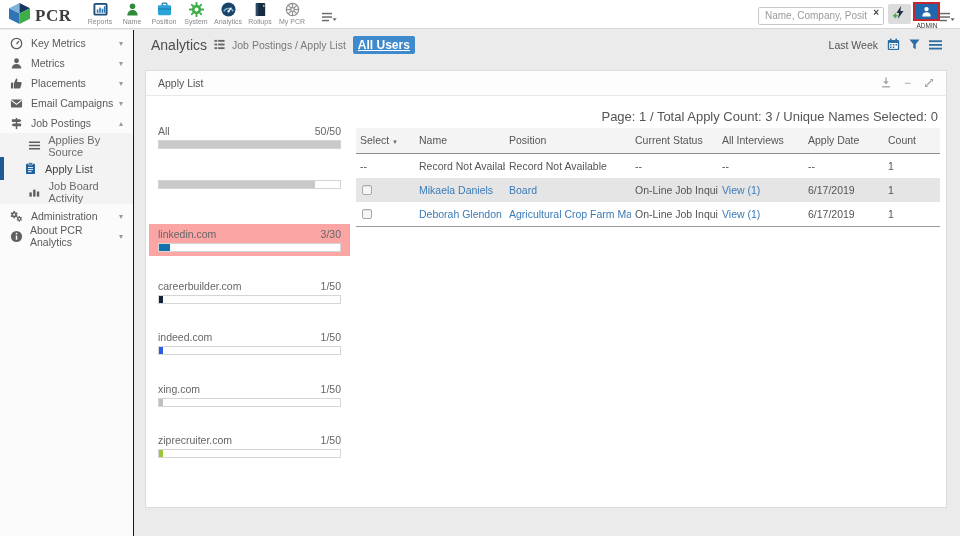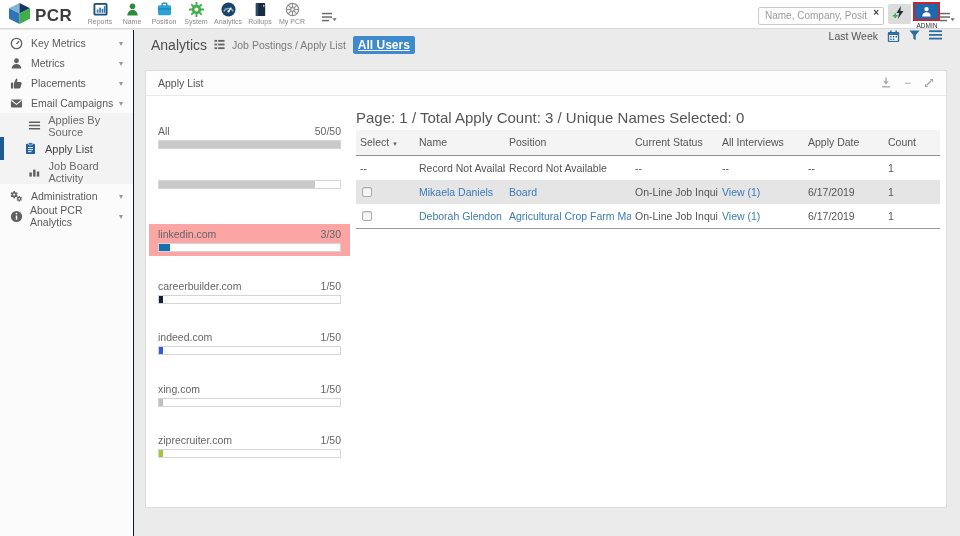--- a/index.html
+++ b/index.html
@@ -1,21 +1,21 @@
 <!DOCTYPE html>
 <html><head>
 <meta charset="utf-8">
 <style>
   * { margin:0; padding:0; box-sizing:border-box; }
   html,body { width:960px; height:536px; }
   body { font-family:"Liberation Sans", sans-serif; background:#ebebeb; position:relative; overflow:hidden; color:#555; }
 
   
   .topbar { position:absolute; top:0; left:0; width:960px; height:29px; background:#fff; border-bottom:1px solid #d8d8d8; z-index:10; }
-  .logo { position:absolute; left:8px; top:3px; display:flex; align-items:center; gap:4px; cursor:pointer; }
+  .logo { position:absolute; left:8px; top:3px; display:flex; align-items:center; gap:4px; cursor:pointer;font-family:Liberation Serif, serif; }
   .logo-text { font-size:17px; font-weight:bold; color:#3d3d3d; letter-spacing:.5px; }
   .nav { position:absolute; left:84px; top:1px; display:flex; }
   .nav-item { width:32px; text-align:center; padding-top:1px; cursor:pointer; }
   .nav-item .nicon { display:block; height:16px; }
   .nav-item .nicon svg { width:15px; height:15px; }
   .nav-item .nlabel { display:block; font-size:7px; color:#8a8a8a; line-height:8px; white-space:nowrap; }
   .menu-caret { position:absolute; left:322px; top:9px; cursor:pointer; }
   .searchwrap { position:absolute; right:76px; top:5px; width:126px; height:18px; }
   .searchwrap input { width:100%; height:100%; border:1px solid #c8c8c8; border-radius:2px; font-size:10px; padding:0 16px 0 6px; color:#555; font-family:"Liberation Sans",sans-serif; }
   .searchwrap input::placeholder { color:#9a9a9a; }
@@ -38,21 +38,21 @@
   .sub-item .sicon svg { width:13px; height:13px; }
   .sub-item.active { border-left:4px solid #1d5a96; color:#444; padding-left:20px; }
   .side-footer { padding-top:2px; }
 
   
   .main { position:absolute; left:135px; top:30px; width:825px; height:506px; }
   .crumbs { display:flex; align-items:center; height:29px; padding-left:16px; gap:7px; }
   .crumb-title { font-size:14px; color:#4d4d4d; }
   .crumb-path { font-size:10.5px; color:#7a7a7a; }
   .crumb-badge { background:#3e8acc; color:#fff; font-size:12px; font-weight:bold; border-radius:2px; padding:2px 5px; cursor:pointer;text-decoration:underline; }
-  .crumb-right { position:absolute; right:18px; top:0; height:29px; display:flex; align-items:flex-start; gap:9px; }
+  .crumb-right { position:absolute; right:18px; top:0; height:29px; display:flex; align-items:center; gap:9px; }
   .period { font-size:10.5px; color:#555; cursor:pointer; }
   .crumb-right .cicon { display:flex; align-items:center; cursor:pointer; }
 
   .panel { position:absolute; left:10px; top:40px; width:802px; height:438px; background:#fff; border:1px solid #dcdcdc; }
   .panel-header { height:25px; background:#fdfdfd; border-bottom:1px solid #e8e8e8; display:flex; align-items:center; padding:0 12px; }
   .panel-title { font-size:10.5px; color:#555; }
   .panel-icons { margin-left:auto; display:flex; align-items:center; gap:13px; }
   .panel-icons > * { cursor:pointer; color:#a3a3a3; }
   .panel-icons .pminus { font-size:12px; line-height:10px; }
   .panel-body { position:absolute; top:26px; left:0; right:0; bottom:0; }
@@ -60,21 +60,21 @@
   
   .source-list { position:absolute; left:3px; top:4px; width:201px; }
   .source-row { height:31.5px; padding:4px 9px 0; cursor:pointer;margin-top:20px; }
   .source-row.selected { background:#fca5a5; }
   .source-top { display:flex; justify-content:space-between; font-size:10.5px; color:#666; line-height:12px; }
   .track { margin-top:3px; height:9px; border:1px solid #d5d5d5; background:#fff; }
   .fill { height:100%; }
 
   
   .table-area { position:absolute; left:210px; top:0; width:584px; }
-  .table-info { font-size:15px; color:#555; margin:12px 2px 4px 0; }
+  .table-info { text-align:right; font-size:13px; color:#555; margin:12px 2px 4px 0; }
   table { width:100%; border-collapse:collapse; font-size:10.5px; color:#555; table-layout:fixed; }
   thead th { background:#f4f4f4; font-weight:normal; text-align:left; padding:6px 4px 7px; border-bottom:1px solid #8f8f8f; }
   tbody td { padding:6px 4px; white-space:nowrap; overflow:hidden; }
   tbody tr.striped { background:#e5e5e5; }
   tbody tr:last-child td { border-bottom:1px solid #9a9a9a; }
   .lnk { color:#3a7ab8; cursor:pointer; }
   .cb { width:10px; height:10px; border:1px solid #aaa; background:#f6f6f6; border-radius:2px; box-shadow:inset 0 1px 1px rgba(0,0,0,.08); margin-left:2px; cursor:pointer; }
   .sortcaret { font-size:7px; color:#666; margin-left:4px; }
 </style>
 </head>
@@ -266,20 +266,31 @@
   </div>
   <div class="side-item">
     <span class="sicon">
         <svg viewBox="0 0 14 14">
           <rect x="1" y="2.8" width="12" height="8.4" rx="1" fill="#606060"></rect>
           <path d="M1.5 3.5 7 8l5.5-4.5" stroke="#fbfbfb" stroke-width="1.1" fill="none"></path>
         </svg>
       </span>
     <span class="slabel">Email Campaigns</span>
     <span class="schev">▾</span>
+  </div>
+  <div class="side-item">
+    <span class="sicon">
+        <svg viewBox="0 0 14 14" fill="#606060">
+          <rect x="6.2" y="1" width="1.6" height="12"></rect>
+          <path d="M2 2.3h8.5l1.8 1.5-1.8 1.5H2z"></path>
+          <path d="M12 7h-8.5L1.7 8.5l1.8 1.5H12z"></path>
+        </svg>
+      </span>
+    <span class="slabel">Job Postings</span>
+    <span class="schev">▴</span>
   </div>
 
   <div class="submenu">
     <div class="sub-item">
       <span class="sicon">
           <svg viewBox="0 0 14 14" stroke="#606060" stroke-width="1.6">
             <line x1="1" y1="3.5" x2="13" y2="3.5"></line>
             <line x1="1" y1="7" x2="13" y2="7"></line>
             <line x1="1" y1="10.5" x2="13" y2="10.5"></line>
           </svg>

